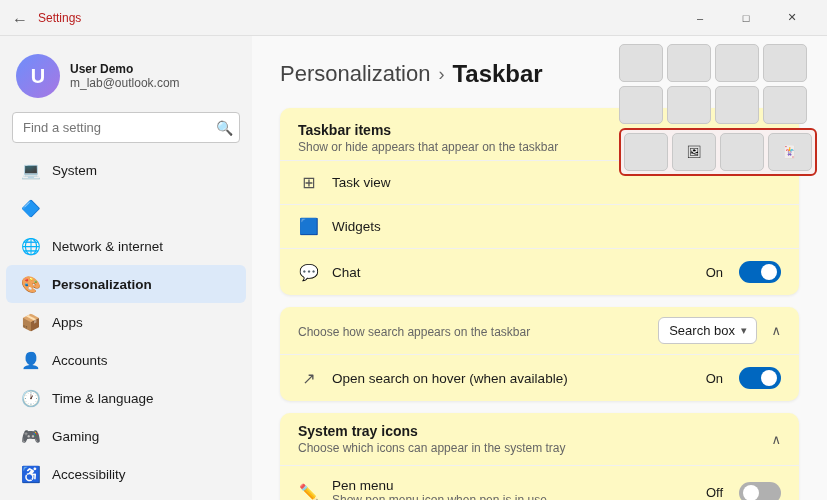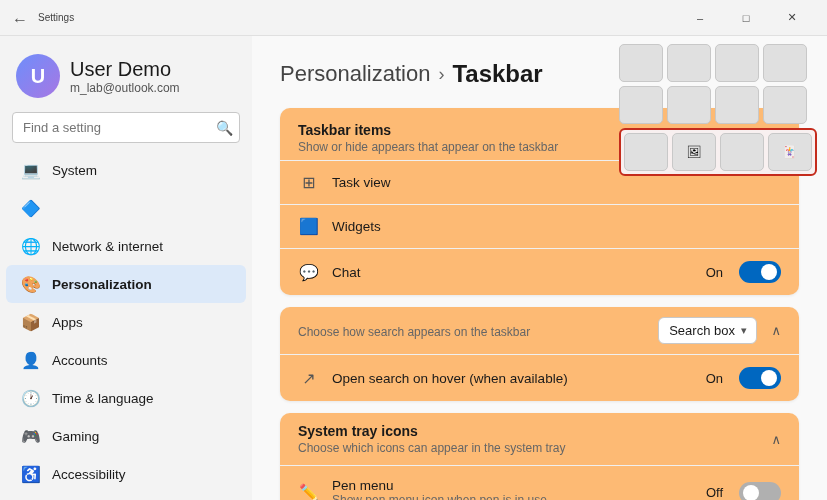--- a/index.html
+++ b/index.html
@@ -26,22 +26,22 @@
       display: flex;
       align-items: center;
       gap: 10px;
     }
     .titlebar-icon {
       font-size: 16px;
       color: #555;
       cursor: pointer;
     }
     .titlebar-title {
-      font-size: 10px;
-      color: #404040;
+      font-size: 12px;
+      color: #b91c1c;
     }
     .titlebar-controls {
       display: flex;
       gap: 0;
     }
     .titlebar-btn {
       width: 46px;
       height: 36px;
       display: flex;
       align-items: center;
@@ -83,21 +83,21 @@
       background: linear-gradient(135deg, #6e8efb, #a777e3);
       display: flex;
       align-items: center;
       justify-content: center;
       color: white;
       font-size: 20px;
       font-weight: bold;
       flex-shrink: 0;
     }
     .user-info { display: flex; flex-direction: column; }
-    .user-name { font-weight: 400; font-size: 20px; color: #1a1a1a; }
+    .user-name { font-weight: 700; font-size: 12px; color: #1a1a1a; }
     .user-email { font-size: 12px; color: #555; }
 
     .search-box {
       margin: 0 12px 8px 12px;
       position: relative;
     }
     .search-box input {
       width: 100%;
       padding: 7px 30px 7px 10px;
       border: 1px solid #c8c8c8;
@@ -168,21 +168,21 @@
       font-size: 18px;
       color: #666;
     }
     .page-header-title {
       font-size: 24px;
       font-weight: 700;
       color: #1a1a1a;
     }
 
     .section-card {
-      background: #fdba74;
+      background: #fef9c3;
       border-radius: 10px;
       padding: 0;
       margin-bottom: 12px;
       box-shadow: 0 1px 3px rgba(0,0,0,0.07);
       overflow: hidden;
     }
     .section-header {
       padding: 14px 18px 6px 18px;
     }
     .section-title {

